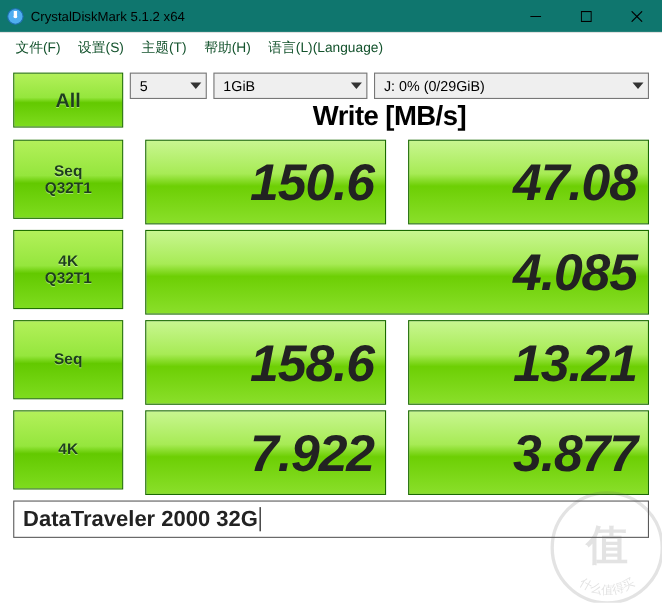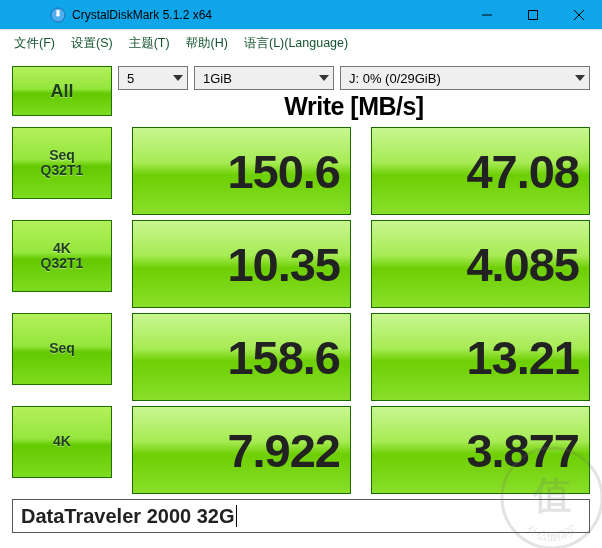--- a/index.html
+++ b/index.html
@@ -1,19 +1,19 @@
 <!DOCTYPE html>
 <html><head>
 <meta charset="utf-8">
 <style>
   * { box-sizing: border-box; }
   html, body { margin:0; padding:0; }
   body { width:602px; height:548px; font-family:"Microsoft YaHei","Segoe UI",Tahoma,sans-serif; background:#fff; overflow:hidden; position:relative; }
 
-  .titlebar { height:30px; background:#0ea5e9; display:flex; align-items:center; border-bottom:1px solid #e0e0e0;padding-left:44px; }
+  .titlebar { height:30px; background:#0f766e; display:flex; align-items:center; border-bottom:1px solid #e0e0e0; }
   .titlebar svg { margin-left:6px; flex:0 0 auto; }
   .title-text { margin-left:6px; font-size:12px; color:#000; flex:1; }
   .win-btns { display:flex; height:100%; }
   .win-btn { width:46px; height:100%; display:flex; align-items:center; justify-content:center; color:#333; font-family:Segoe UI Symbol,sans-serif; font-size:10px; }
   .win-btn svg { margin:0; }
 
   .menubar { height:26px; display:flex; align-items:center; padding:0 6px; font-size:12.5px; color:#14532d; background:#fff; }
   .menu-item { padding:3px 8px; }
 
   .content { padding:10px 12px 6px 12px; }
@@ -33,25 +33,26 @@
   .sel-runs  { width:70px; }
   .sel-size  { width:140px; }
   .sel-drive { flex:1; }
 
   .head-row { display:flex; gap:6px; margin-bottom:2px; }
   .hdr { flex:1; text-align:center; font-weight:bold; font-size:25px; font-family:Arial,sans-serif; letter-spacing:-0.5px; }
 
   .data-row { display:flex; gap:20px; margin-bottom:5px; }
   .data-row .gbtn { width:100px; height:72px; }
   .val {
-    flex:1; height:88px; border:1px solid #1a6a00;
+    flex:1; height:77px; border:1px solid #1a6a00;
     background:linear-gradient(to bottom,#c8f690 0%,#a7eb55 40%,#6dcf04 55%,#8adf2a 100%);
     color:#222; font-family:Arial,Helvetica,sans-serif; font-weight:bold; font-size:47px;
     display:flex; align-items:center; justify-content:flex-end; padding:0 10px 0 6px;
     letter-spacing:-1px;
+    font-style:italic;
   }
 
   .footer-input {
     margin-top:2px; height:34px; border:1.5px solid #5a5a5a; display:flex; align-items:center; padding:0 8px;
     font-family:Arial; font-weight:bold; font-size:20px; color:#222; position:relative;
   }
   .footer-input .caret { width:1px; height:22px; background:#000; margin-left:1px; }
 
   .watermark {
     position:absolute; right:-10px; bottom:-10px; opacity:.18; pointer-events:none;
@@ -128,21 +129,20 @@
 Q32T1</span>
       </div>
     <div class="val">150.6</div>
     <div class="val">47.08</div>
   </div>
   <div class="data-row">
     <div class="gbtn row-btn">
         <span style="white-space:pre">4K
 Q32T1</span>
       </div>
-    <div class="val">10.35</div>
     <div class="val">4.085</div>
   </div>
   <div class="data-row">
     <div class="gbtn row-btn">
         <span style="white-space:pre">Seq</span>
       </div>
     <div class="val">158.6</div>
     <div class="val">13.21</div>
   </div>
   <div class="data-row">

